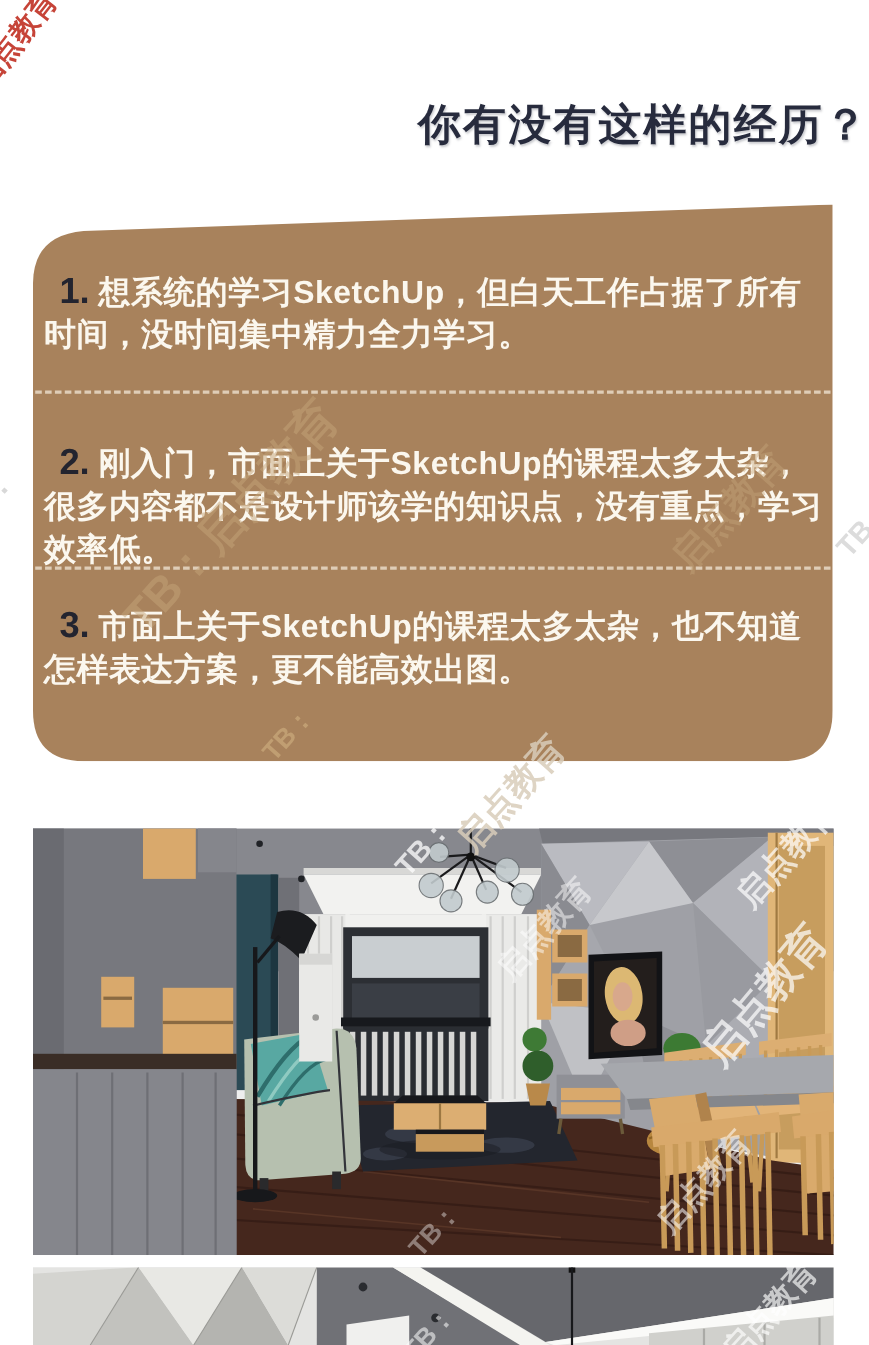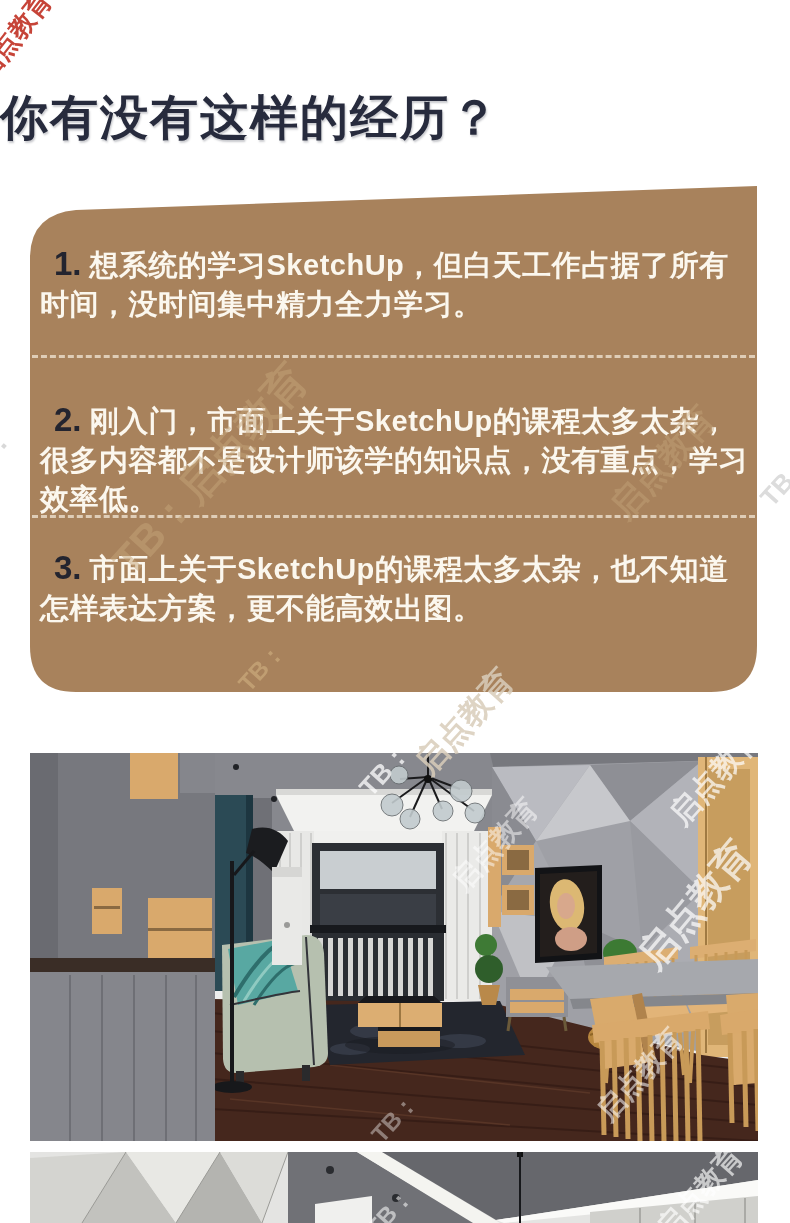--- a/index.html
+++ b/index.html
@@ -1,19 +1,19 @@
 <!DOCTYPE html>
 <html><head>
 <meta charset="utf-8">
 <style>
   html,body{margin:0;padding:0;background:#fff;}
   #page{position:relative;width:790px;height:1223px;overflow:hidden;background:#ffffff;
         font-family:"Liberation Sans","DejaVu Sans",sans-serif;}
-  .title{position:absolute;left:0;right:0;top:86px;text-align:left;
-         font-size:48px;font-weight:800;color:#272b3d;letter-spacing:2px;
+  .title{position:absolute;left:0;right:0;top:86px;text-align:right;
+         font-size:39px;font-weight:800;color:#272b3d;letter-spacing:2px;
          text-shadow:1px 2px 2px rgba(40,43,61,.25);}
   .card{position:absolute;left:30px;top:186px;width:727px;height:506px;}
   .card svg.cardbg{position:absolute;left:0;top:0;}
   .pt{position:absolute;left:10px;right:8px;z-index:2;font-size:29px;line-height:39px;
       font-weight:700;color:#fbf7ee;text-indent:14px;letter-spacing:.5px;}
   .pt .num{font-size:33px;font-weight:800;color:#23242f;padding-right:8px;letter-spacing:0;}
   .sep{position:absolute;left:2px;right:2px;z-index:2;border-top:3px dashed rgba(252,246,232,.65);height:0;}
   .photo{position:absolute;left:30px;overflow:hidden;background:#eee;}
   .photo svg{display:block;}
   .wm{position:absolute;z-index:5;font-weight:800;white-space:nowrap;pointer-events:none;

